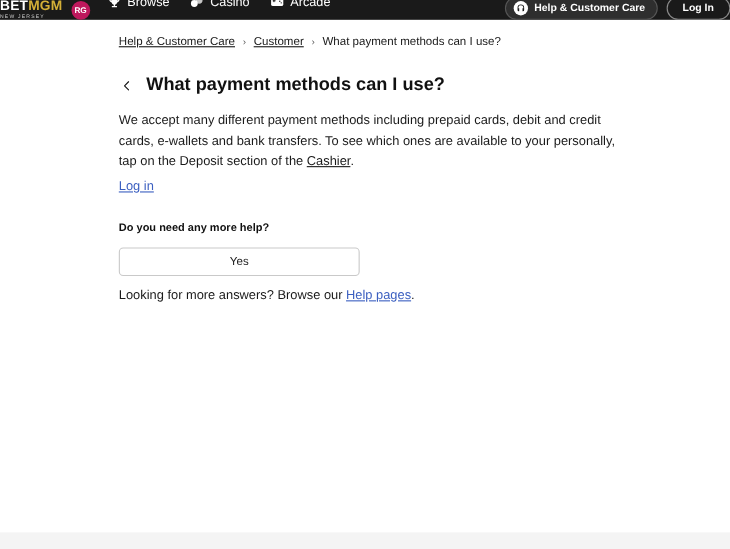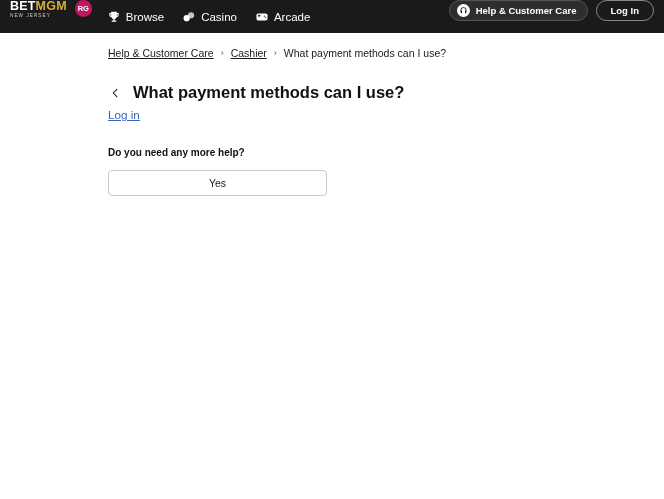--- a/index.html
+++ b/index.html
@@ -6,25 +6,25 @@
   html, body {
     margin: 0; padding: 0;
     width: 664px; height: 499px;
     background: #f4f4f4;
     font-family: "Liberation Sans", sans-serif;
     overflow: hidden;
   }
 
   
   .topbar {
-    height: 33px;
+    height: 18px;
     background: #1a1a1a;
     display: flex;
-    align-items: flex-start;
-    padding: 0 10px;
+    align-items: flex-end;
+    padding: 0 0;
     gap: 0px;
     position: relative;
   }
   .logo {
     display: flex;
     flex-direction: column;
     justify-content: center;
     line-height: 1;
     margin-right: 8px;
   }
@@ -283,38 +283,40 @@
   <div class="login-btn">
     <span>Log In</span>
   </div>
 </div>
 
 <div class="page">
 
   <div class="breadcrumb">
     <span class="crumb-link">Help &amp; Customer Care</span>
     <span class="crumb-sep">›</span>
-    <span class="crumb-link">Cashier</span>
+    <span class="crumb-link">Customer</span>
     <span class="crumb-sep">›</span>
     <span class="crumb-current">What payment methods can I use?</span>
   </div>
 
   <div class="title-row">
     <span class="back-arrow">
       <svg width="11" height="14" viewBox="0 0 24 24" fill="none" stroke="currentColor" stroke-width="2.2" stroke-linecap="round" stroke-linejoin="round">
           <polyline points="15 4 7 12 15 20"></polyline>
         </svg>
     </span>
     <span class="page-title">What payment methods can I use?</span>
   </div>
 
 
+  <p class="body-copy"><span>We accept many different payment methods including prepaid cards, debit and credit cards, e-wallets and bank transfers. To see which ones are available to your personally, tap on the Deposit section of the </span><span class="inline-link">Cashier</span><span>.</span></p>
 
   <a class="login-link">Log in</a>
 
   <div class="help-question">Do you need any more help?</div>
 
   <div class="answer-row">
     <button class="answer-btn">Yes</button>
   </div>
 
+  <div class="more-answers"><span>Looking for more answers? Browse our </span><span class="help-pages-link">Help pages</span><span>.</span></div>
 
 </div>
 
 </body></html>

